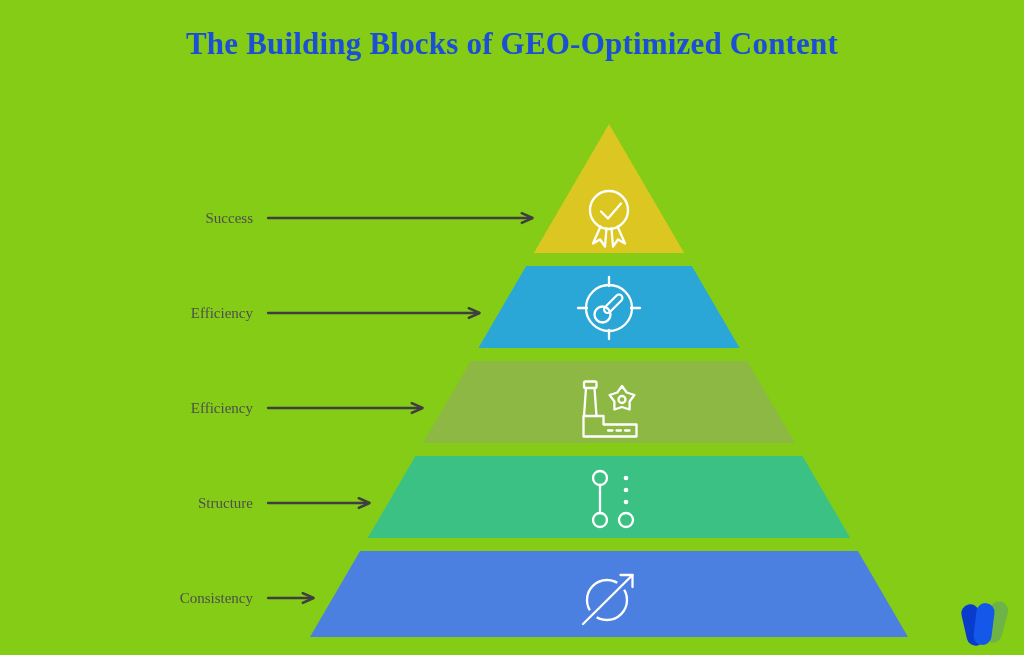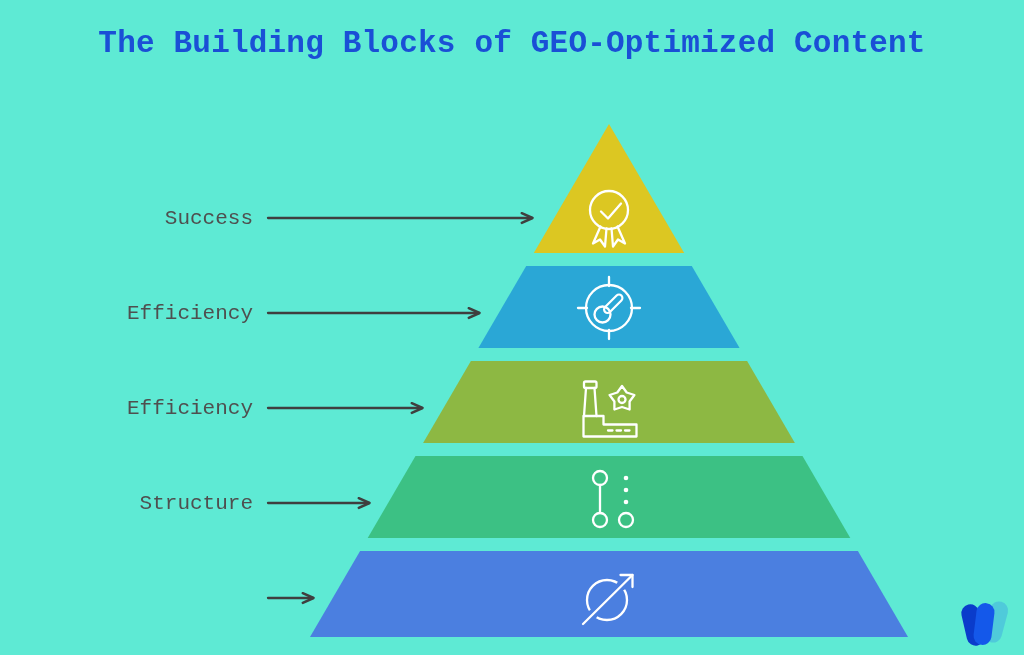--- a/index.html
+++ b/index.html
@@ -1,45 +1,46 @@
 <!DOCTYPE html>
 <html><head>
 <meta charset="utf-8">
 <style>
   html,body { margin:0; padding:0; background:#ffffff; }
   .stage {
-    position:relative; width:1024px; height:655px; background:#5eead4;
-    overflow:hidden; font-family:Liberation Mono, monospace;
+    position:relative; width:1024px; height:655px; background:#84cc16;
+    overflow:hidden; font-family:Liberation Serif, serif;
   }
   .title {
     position:absolute; top:26px; left:0; width:100%; margin:0;
     text-align:center; font-size:31px; font-weight:700; color:#1a4fd6;
     letter-spacing:0.2px;
   }
   .lvl-label {
     position:absolute; right:771px; transform:translateY(-50%);
-    font-size:21px; color:#4f4f4f; white-space:nowrap;
+    font-size:15px; color:#4f4f4f; white-space:nowrap;
   }
   svg.main { position:absolute; left:0; top:0; }
   .logo { position:absolute; left:948px; top:596px; }
   .icon { stroke:#ffffff; stroke-width:2.3; fill:none; stroke-linecap:round; stroke-linejoin:round; }
   .icon-fill { fill:#ffffff; stroke:none; }
   .arrow-line { stroke-width:2.3; stroke-linecap:round; }
 </style>
 </head>
 <body>
 
 <div class="stage">
 
   <h1 class="title" style="color: rgb(26, 79, 214);">The Building Blocks of GEO-Optimized Content</h1>
 
   <div class="lvl-label" style="top: 218px; color: rgb(79, 79, 79);">Success</div>
   <div class="lvl-label" style="top: 313px; color: rgb(79, 79, 79);">Efficiency</div>
   <div class="lvl-label" style="top: 408px; color: rgb(79, 79, 79); margin-left: 37px;">Efficiency</div>
   <div class="lvl-label" style="top: 503px; color: rgb(79, 79, 79); margin-left: 39px;">Structure</div>
+  <div class="lvl-label" style="top: 598px; color: rgb(79, 79, 79);">Consistency</div>
 
   <svg class="main" width="1024" height="655" viewBox="0 0 1024 655">
     <defs>
       <marker id="ah" viewBox="0 0 13 12" refX="11" refY="6" markerWidth="14" markerHeight="13" orient="auto" markerUnits="userSpaceOnUse">
         <path d="M1.5,1.5 L11.5,6 L1.5,10.5" fill="none" stroke="#3f3f3f" stroke-width="2.3" stroke-linecap="round" stroke-linejoin="round"></path>
       </marker>
     </defs>
 
     <line class="arrow-line" x1="268" y1="218" x2="532" y2="218" marker-end="url(#ah)" stroke="#3f3f3f"></line>
     <line class="arrow-line" x1="268" y1="313" x2="479" y2="313" marker-end="url(#ah)" stroke="#3f3f3f"></line>

